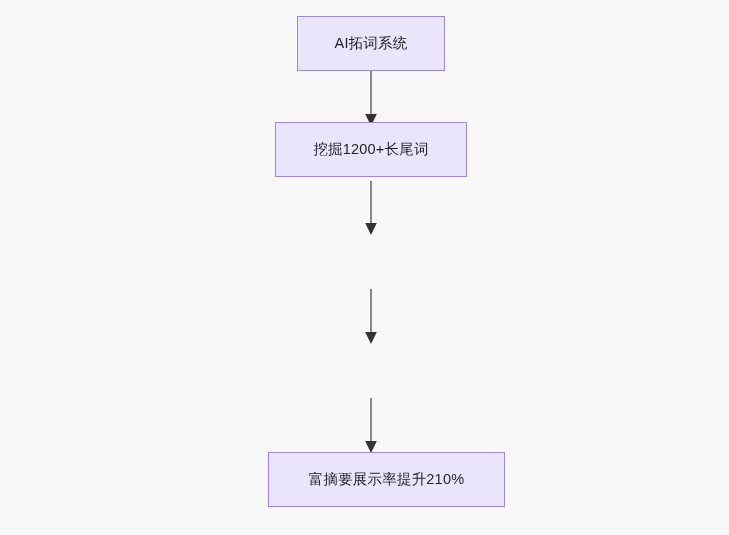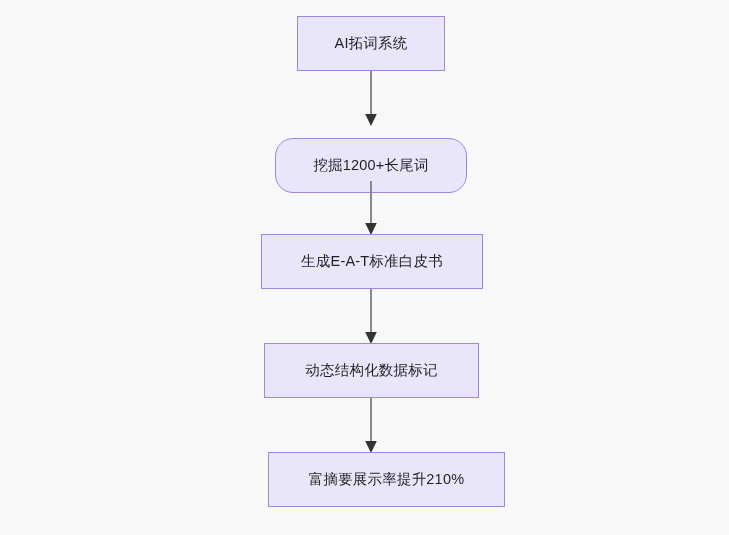--- a/index.html
+++ b/index.html
@@ -55,45 +55,39 @@
     <span class="node-label">AI拓词系统</span>
   </div>
 
   <div class="edge" style="left:358px; top:71px; height:55px;">
     <svg width="26" height="55" viewBox="0 0 26 55" aria-hidden="true">
       <line x1="13" y1="0" x2="13" y2="46" stroke="#888a8a" stroke-width="2"></line>
       <polygon points="13,55 7.2,43 18.8,43" fill="#333333"></polygon>
     </svg>
   </div>
 
-  <div class="node" style="left:275px; top:138px; width:192px; height:55px;border-radius:18px;">
+  <div class="node" style="left:275px; top:122px; width:192px; height:55px;">
     <span class="node-label">挖掘1200+长尾词</span>
   </div>
 
   <div class="edge" style="left:358px; top:181px; height:54px;">
     <svg width="26" height="54" viewBox="0 0 26 54" aria-hidden="true">
       <line x1="13" y1="0" x2="13" y2="45" stroke="#888a8a" stroke-width="2"></line>
       <polygon points="13,54 7.2,42 18.8,42" fill="#333333"></polygon>
     </svg>
   </div>
 
-  <div class="node" style="left:261px; top:234px; width:222px; height:55px;">
-    <span class="node-label">生成E-A-T标准白皮书</span>
-  </div>
 
   <div class="edge" style="left:358px; top:289px; height:55px;">
     <svg width="26" height="55" viewBox="0 0 26 55" aria-hidden="true">
       <line x1="13" y1="0" x2="13" y2="46" stroke="#888a8a" stroke-width="2"></line>
       <polygon points="13,55 7.2,43 18.8,43" fill="#333333"></polygon>
     </svg>
   </div>
 
-  <div class="node" style="left:264px; top:343px; width:215px; height:55px;">
-    <span class="node-label">动态结构化数据标记</span>
-  </div>
 
   <div class="edge" style="left:358px; top:398px; height:55px;">
     <svg width="26" height="55" viewBox="0 0 26 55" aria-hidden="true">
       <line x1="13" y1="0" x2="13" y2="46" stroke="#888a8a" stroke-width="2"></line>
       <polygon points="13,55 7.2,43 18.8,43" fill="#333333"></polygon>
     </svg>
   </div>
 
   <div class="node" style="left:253px; top:452px; width:237px; height:55px;margin-left:15px;">
     <span class="node-label">富摘要展示率提升210%</span>

